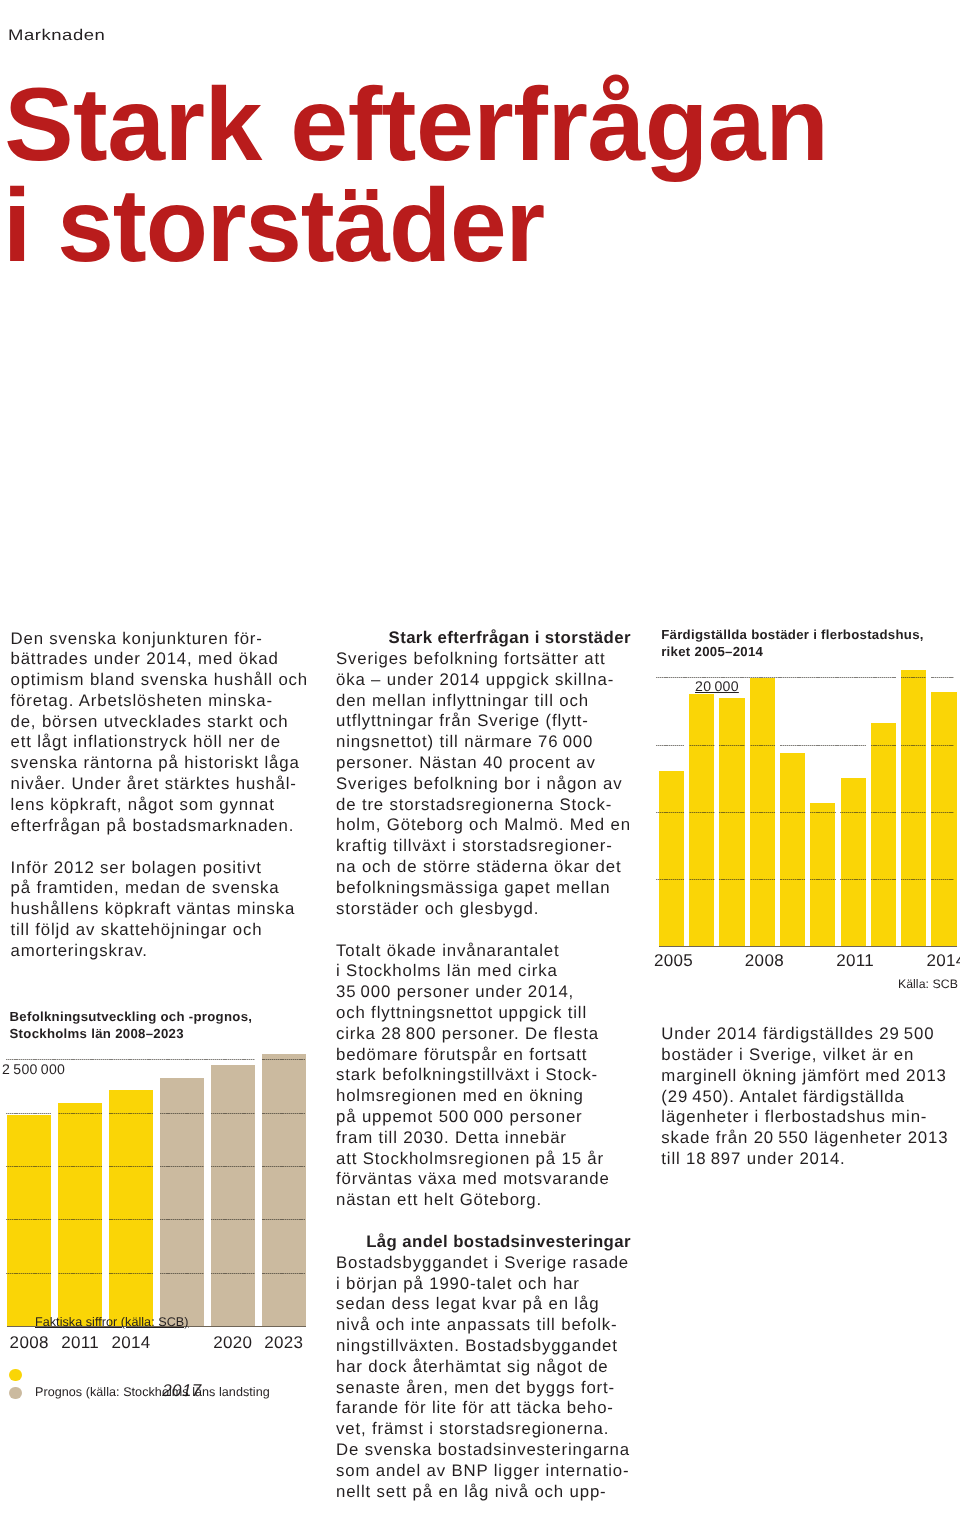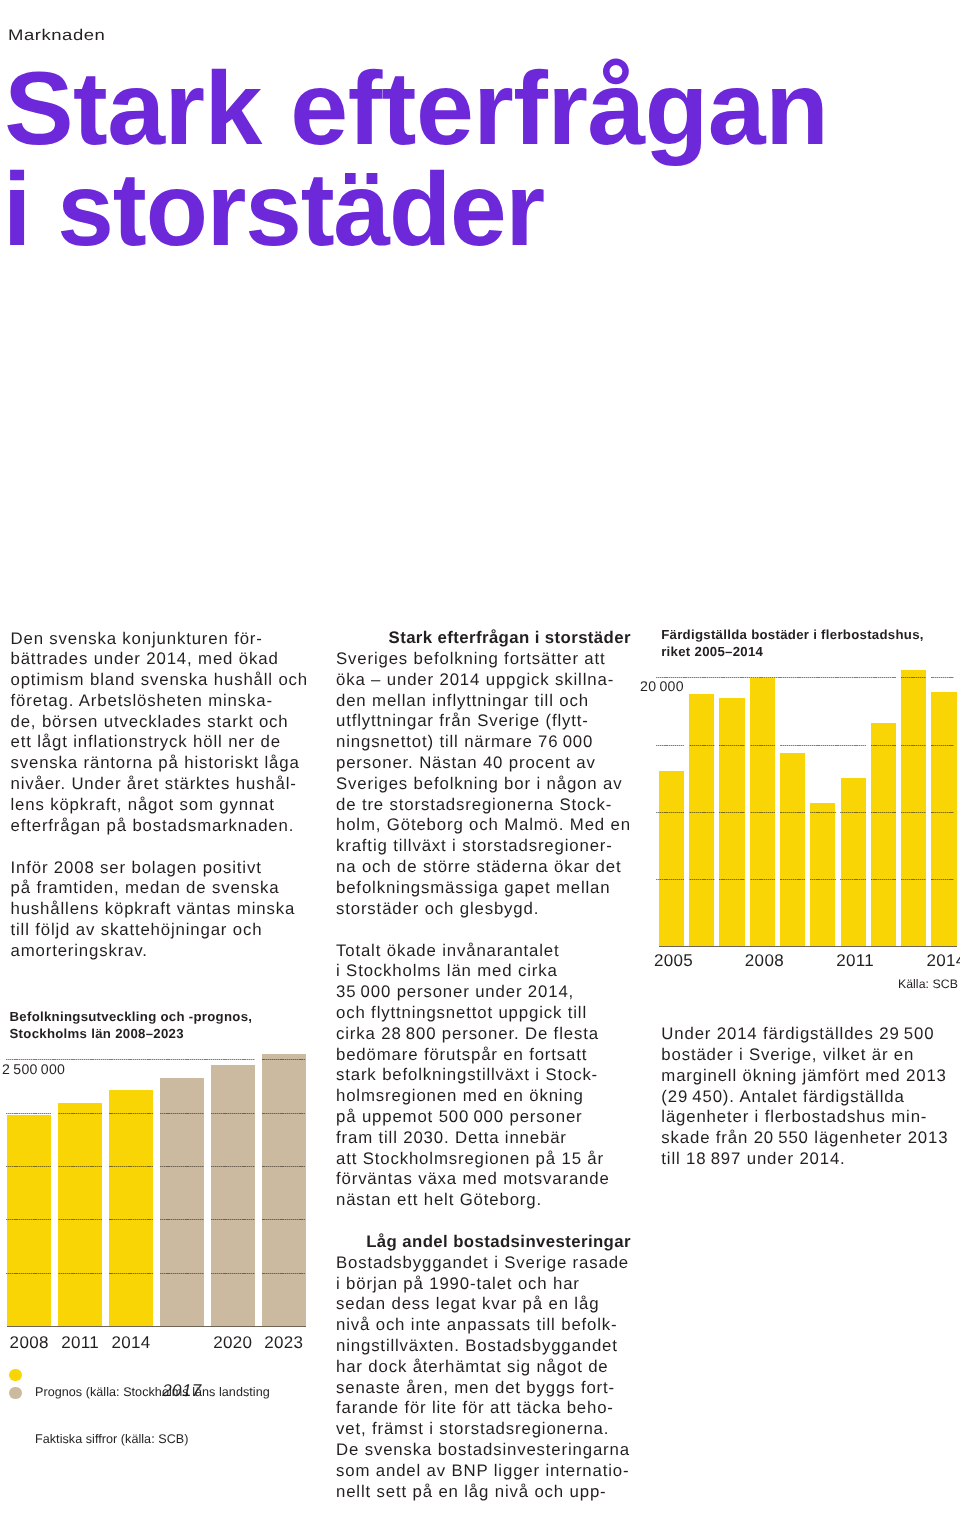--- a/index.html
+++ b/index.html
@@ -7,21 +7,21 @@
   body{width:960px;height:1533px;background:#ffffff;
        font-family:"Liberation Sans",sans-serif;color:#231f20;
        position:relative;overflow:hidden;
        -webkit-font-smoothing:antialiased;
        text-rendering:geometricPrecision;}
   .page{position:absolute;left:0;top:0;width:960px;height:1533px;margin-top:27px;}
 
   #kicker{position:absolute;left:8.1px;top:-0.5px;font-size:15.4px;letter-spacing:0.45px;line-height:17px;
            transform:scaleX(1.202);transform-origin:left top;}
 
-  #headline{position:absolute;left:0;top:0;width:960px;height:240px;margin:0;color:#6d28d9;}
+  #headline{position:absolute;left:0;top:16px;width:960px;height:240px;margin:0;color:#b91c1c;}
   #headline .hl{position:absolute;font-size:104px;font-weight:700;line-height:104px;
                 white-space:pre;transform-origin:left top;}
   #hl1{left:4.2px;top:30px;letter-spacing:-0.49px;}
   #hl2{left:3.3px;top:131px;letter-spacing:-1.14px;transform:scaleX(0.9790);}
 
   .col{position:absolute;font-size:16.8px;line-height:20.8px;letter-spacing:.85px;}
   .col p{white-space:pre;}
   #col-left{left:10.5px;top:601.5px;}
   #col-mid{left:336px;top:601.2px;}
   #col-right{left:661.3px;top:997.2px;}
@@ -66,21 +66,21 @@
 <p class="para">Den svenska konjunkturen för-
 bättrades under 2014, med ökad
 optimism bland svenska hushåll och
 företag. Arbetslösheten minska-
 de, börsen utvecklades starkt och
 ett lågt inflationstryck höll ner de
 svenska räntorna på historiskt låga
 nivåer. Under året stärktes hushål-
 lens köpkraft, något som gynnat
 efterfrågan på bostadsmarknaden.</p>
-      <p class="para">Inför 2008 ser bolagen positivt
+      <p class="para">Inför 2012 ser bolagen positivt
 på framtiden, medan de svenska
 hushållens köpkraft väntas minska
 till följd av skattehöjningar och
 amorteringskrav.</p>
   </div>
 
   <div class="col" id="col-mid">
 <p class="subhead">Stark efterfrågan i storstäder</p>
       <p class="para">Sveriges befolkning fortsätter att
 öka – under 2014 uppgick skillna-
@@ -156,21 +156,21 @@
       <div class="axis" style="top:279.2px;left:7.1px;width:298.7px;"></div>
     </div>
     <div class="ylab" style="left:2px;top:1034px;">2 500 000</div>
     <div class="xlab" style="left:-0.8px;top:1305.8px;width:60px;">2008</div>
     <div class="xlab" style="left:50.2px;top:1305.8px;width:60px;">2011</div>
     <div class="xlab" style="left:101.0px;top:1305.8px;width:60px;">2014</div>
     <div class="xlab" style="left:151.9px;top:1354px;width:60px;font-style:italic;">2017</div>
     <div class="xlab" style="left:202.8px;top:1305.8px;width:60px;">2020</div>
     <div class="xlab" style="left:253.8px;top:1305.8px;width:60px;">2023</div>
     <div class="legend-dot" style="left:9.2px;top:1341.5px;width:12.6px;height:12.6px;background:#fad506;"></div>
-    <div class="legend-row" style="left:35px;top:1405px;">Faktiska siffror (källa: SCB)</div>
+    <div class="legend-row" style="left:35px;top:1288px;text-decoration:underline;">Faktiska siffror (källa: SCB)</div>
     <div class="legend-dot" style="left:9.2px;top:1359.5px;width:12.6px;height:12.6px;background:#cbba9f;"></div>
     <div class="legend-row" style="left:35px;top:1358.3px;">Prognos (källa: Stockholms läns landsting</div>
   </div>
 
   <div class="chart" id="chart-fardigstallda">
     <div class="chart-title" style="left:661.2px;top:599.2px;width:300px;">Färdigställda bostäder i flerbostadshus,
 riket 2005–2014</div>
     <div class="plot" style="left:650px;top:636px;width:310px;height:290px;">
       <div class="bar" style="left: 8.9px; width: 25.3px; background: rgb(250, 213, 6); top: 108.4px; height: 174.6px;"></div>
       <div class="bar" style="left: 39.2px; width: 25.3px; background: rgb(250, 213, 6); top: 30.5px; height: 252.5px;"></div>
@@ -190,21 +190,21 @@
       <div class="gap" style="left: 64.5px; width: 4.97px; top: 30.5px; height: 252.5px;"></div>
       <div class="gap" style="left: 94.7px; width: 4.97px; top: 15.1px; height: 267.9px;"></div>
       <div class="gap" style="left: 125px; width: 4.97px; top: 15.1px; height: 267.9px;"></div>
       <div class="gap" style="left: 155.3px; width: 4.97px; top: 89.6px; height: 193.4px;"></div>
       <div class="gap" style="left: 185.5px; width: 4.97px; top: 115.1px; height: 167.9px;"></div>
       <div class="gap" style="left: 215.8px; width: 4.97px; top: 60.1px; height: 222.9px;"></div>
       <div class="gap" style="left: 246.1px; width: 4.97px; top: 7px; height: 276px;"></div>
       <div class="gap" style="left: 276.4px; width: 4.97px; top: 7px; height: 276px;"></div>
       <div class="axis" style="top:283.2px;left:8.9px;width:298.0px;"></div>
     </div>
-    <div class="ylab" style="left:640px;top:650.5px;">20 000</div>
+    <div class="ylab" style="left:695px;top:650.5px;text-decoration:underline;">20 000</div>
     <div class="xlab" style="left:643.5px;top:924.4px;width:60px;">2005</div>
     <div class="xlab" style="left:734.4px;top:924.4px;width:60px;">2008</div>
     <div class="xlab" style="left:825.2px;top:924.4px;width:60px;">2011</div>
     <div class="xlab" style="left:916.0px;top:924.4px;width:60px;">2014</div>
     <div class="src" style="left:661px;top:949.7px;width:296.9px;text-align:right;">Källa: SCB</div>
   </div>
 
   <div id="pageno">12</div>
 </div>
 

